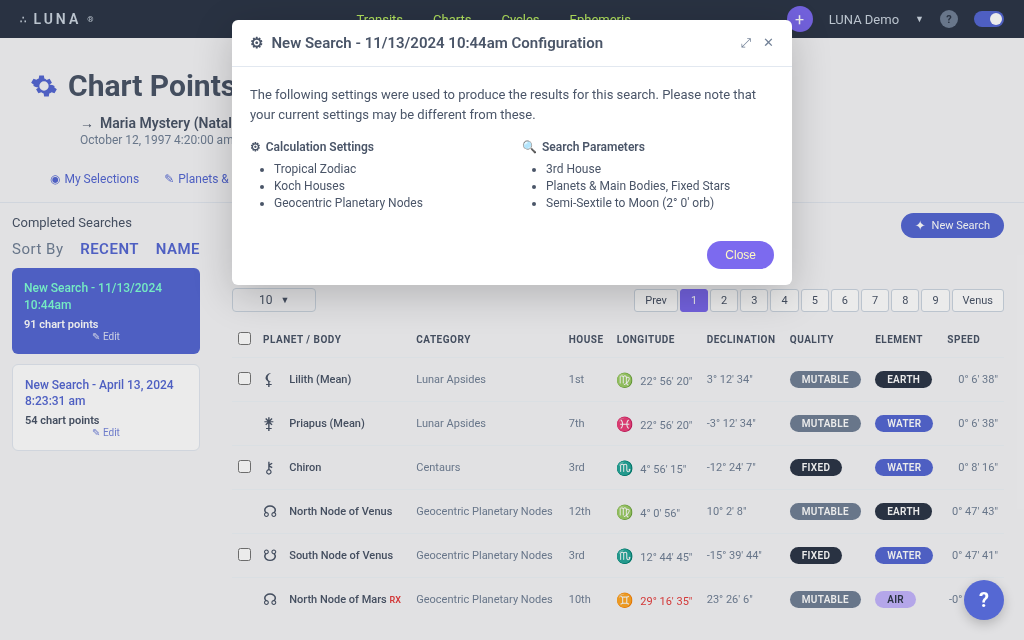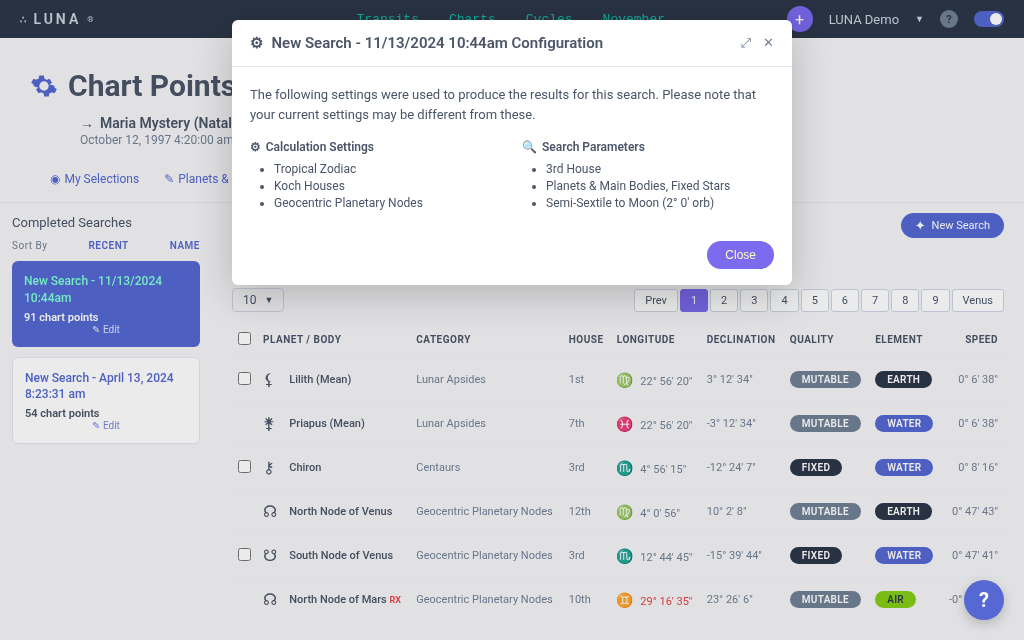--- a/index.html
+++ b/index.html
@@ -3,21 +3,21 @@
   <meta charset="utf-8">
   <style>
     * { margin: 0; padding: 0; box-sizing: border-box; }
     body { font-family: -apple-system, BlinkMacSystemFont, "Segoe UI", Roboto, sans-serif; background: #f5f5f7; color: #4a5568; width: 1024px; height: 640px; overflow: hidden; position: relative; }
     
     
     .topnav { background: #2d3748; height: 38px; display: flex; align-items: center; padding: 0 20px; color: #cbd5e0; font-size: 13px; }
     .logo { display: flex; align-items: center; gap: 6px; font-weight: 600; letter-spacing: 3px; font-size: 14px; }
     .logo-dots { font-size: 10px; letter-spacing: 1px; }
     .nav-links { display: flex; gap: 30px; margin-left: 260px; }
-    .nav-links span { color: #14b8a6; font-family: Liberation Mono, monospace; }
+    .nav-links span { color: #bef264; }
     .nav-right { margin-left: auto; display: flex; align-items: center; gap: 16px; }
     .add-btn { width: 26px; height: 26px; border-radius: 50%; background: #7c6aef; color: white; display: flex; align-items: center; justify-content: center; font-size: 16px; }
     .help-circle { width: 18px; height: 18px; border-radius: 50%; background: #718096; color: #2d3748; display: flex; align-items: center; justify-content: center; font-size: 11px; font-weight: bold; }
     .toggle { width: 30px; height: 16px; border-radius: 8px; background: #5568d3; position: relative; }
     .toggle::after { content: ""; width: 12px; height: 12px; border-radius: 50%; background: white; position: absolute; right: 2px; top: 2px; }
     
     
     .header-area { padding: 30px 30px 15px 30px; }
     .page-title { display: flex; align-items: center; gap: 10px; }
     .page-title h1 { font-size: 30px; font-weight: 700; color: #4a5568; }
@@ -26,21 +26,21 @@
     .subtitle-date { margin-left: 50px; font-size: 12px; color: #718096; margin-top: 2px; }
     
     
     .tabs { display: flex; gap: 25px; padding: 10px 30px 0 50px; border-bottom: 1px solid #e2e8f0; font-size: 12px; }
     .tabs span { color: #5568d3; padding-bottom: 8px; display: flex; align-items: center; gap: 4px; }
     
     
     .main { display: flex; }
     .sidebar { width: 212px; padding: 12px; }
     .sidebar-title { font-size: 13px; color: #4a5568; margin-bottom: 10px; }
-    .sort-row { display: flex; justify-content: space-between; font-size: 10px; color: #5568d3; letter-spacing: 0.5px; font-weight: 600; margin-bottom: 10px; }
+    .sort-row { display: flex; justify-content: space-between; font-size: 15px; color: #5568d3; letter-spacing: 0.5px; font-weight: 600; margin-bottom: 10px; }
     .sort-row .label { color: #718096; font-weight: 400; }
     .search-card { border-radius: 6px; padding: 12px; margin-bottom: 10px; font-size: 12px; }
     .search-card.active { background: #5568d3; color: white; }
     .search-card.active .card-title { color: #7fffd4; }
     .search-card.inactive { background: white; border: 1px solid #e2e8f0; }
     .search-card.inactive .card-title { color: #5568d3; }
     .card-title { font-weight: 500; margin-bottom: 4px; line-height: 1.4; }
     .card-count { font-weight: 600; font-size: 11px; }
     .card-edit { text-align: center; font-size: 10px; margin-top: 0; opacity: 0.8; }
     .inactive .card-edit { color: #5568d3; }
@@ -49,40 +49,40 @@
     .content { flex: 1; padding: 10px 20px; }
     .results-bar { display: flex; align-items: center; justify-content: space-between; font-size: 12px; margin-bottom: 10px; }
     .results-bar .left { display: flex; align-items: center; gap: 6px; }
     .collapse-icon { width: 14px; height: 14px; background: #5568d3; border-radius: 2px; color: white; display: flex; align-items: center; justify-content: center; font-size: 9px; }
     .new-search-btn { background: #5568d3; color: white; border-radius: 14px; padding: 5px 14px; font-size: 11px; display: flex; align-items: center; gap: 6px; }
     .star-small { font-size: 13px; }
     
     .config-row { display: flex; align-items: center; gap: 6px; font-size: 12px; color: #7c6aef; padding: 8px 0; }
     
     .table-controls { display: flex; justify-content: space-between; align-items: center; margin: 10px 0; }
-    .page-select { border: 1px solid #cbd5e0; border-radius: 4px; padding: 4px 10px; font-size: 12px; display: flex; align-items: center; gap: 8px; }
+    .page-select { border: 1px solid #cbd5e0; border-radius: 4px; padding: 4px 26px; font-size: 12px; display: flex; align-items: center; gap: 8px; }
     .pagination { display: flex; gap: 2px; }
     .page-btn { border: 1px solid #cbd5e0; padding: 4px 10px; font-size: 11px; background: white; border-radius: 3px; color: #4a5568; }
     .page-btn.active { background: #7c6aef; color: white; border-color: #7c6aef; }
     
     
     table { width: 100%; border-collapse: collapse; font-size: 11px; }
     th { text-align: left; padding: 10px 6px; font-size: 10px; letter-spacing: 0.5px; color: #4a5568; font-weight: 700; }
     td { padding: 12px 6px; color: #718096; border-top: 1px solid #edf2f7; }
     .body-name { color: #4a5568; font-weight: 500; }
     .rx { color: #e53e3e; font-size: 9px; font-weight: 600; }
     .glyph { font-size: 16px; color: #4a5568; }
     .sign-glyph { color: #7c6aef; font-size: 14px; margin-right: 6px; }
     .sign-glyph.red { color: #e53e3e; }
     .pill { display: inline-block; padding: 3px 12px; border-radius: 12px; font-size: 10px; font-weight: 600; color: white; letter-spacing: 0.3px; }
     .pill-mutable { background: #718096; }
     .pill-fixed { background: #2d3748; }
     .pill-earth { background: #2d3748; }
     .pill-water { background: #5568d3; }
-    .pill-air { background: #84cc16; color: #2d3748; }
+    .pill-air { background: #c4b5fd; color: #2d3748; }
     
     
     .modal-overlay { position: absolute; inset: 0; background: rgba(0,0,0,0.08); display: flex; justify-content: center; align-items: flex-start; padding-top: 20px; }
     .modal { width: 560px; background: white; border-radius: 6px; box-shadow: 0 10px 40px rgba(0,0,0,0.2); overflow: hidden; }
     .modal-header { display: flex; align-items: center; justify-content: space-between; padding: 14px 18px; border-bottom: 1px solid #e2e8f0; }
     .modal-title { display: flex; align-items: center; gap: 8px; font-size: 15px; font-weight: 600; color: #4a5568; }
     .modal-controls { display: flex; gap: 12px; color: #718096; font-size: 13px; }
     .modal-body { padding: 18px; font-size: 13px; color: #4a5568; }
     .modal-intro { margin-bottom: 16px; line-height: 1.5; }
     .modal-cols { display: flex; gap: 20px; }
@@ -103,21 +103,21 @@
 <div class="topnav">
   <div class="logo">
     <span class="logo-dots">∴</span>
     <span>LUNA</span>
     <span style="font-size:8px">®</span>
   </div>
   <div class="nav-links">
     <span>Transits</span>
     <span>Charts</span>
     <span>Cycles</span>
-    <span>November</span>
+    <span>Ephemeris</span>
   </div>
   <div class="nav-right">
     <div class="add-btn">+</div>
     <span>LUNA Demo</span>
     <span style="font-size:9px">▼</span>
     <div class="help-circle">?</div>
     <div class="toggle"></div>
   </div>
 </div>
 
@@ -207,21 +207,21 @@
       <thead>
         <tr>
           <th style="width:24px"><input type="checkbox" style=""></th>
           <th colspan="2">PLANET / BODY</th>
           <th>CATEGORY</th>
           <th>HOUSE</th>
           <th>LONGITUDE</th>
           <th>DECLINATION</th>
           <th>QUALITY</th>
           <th>ELEMENT</th>
-          <th style="text-align:right">SPEED</th>
+          <th style="text-align:left">SPEED</th>
         </tr>
       </thead>
       <tbody id="table-body">
           <tr>
     <td><input type="checkbox" style=""></td>
     <td class="glyph" style="width:20px">⚸</td>
     <td class="body-name">Lilith (Mean)</td>
     <td>Lunar Apsides</td>
     <td>1st</td>
     <td><span class="sign-glyph ">♍</span><span style="">22° 56' 20"</span></td>

